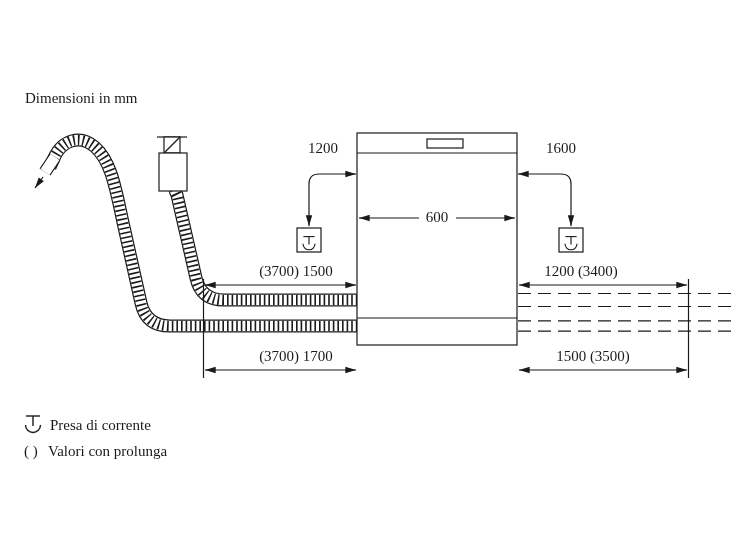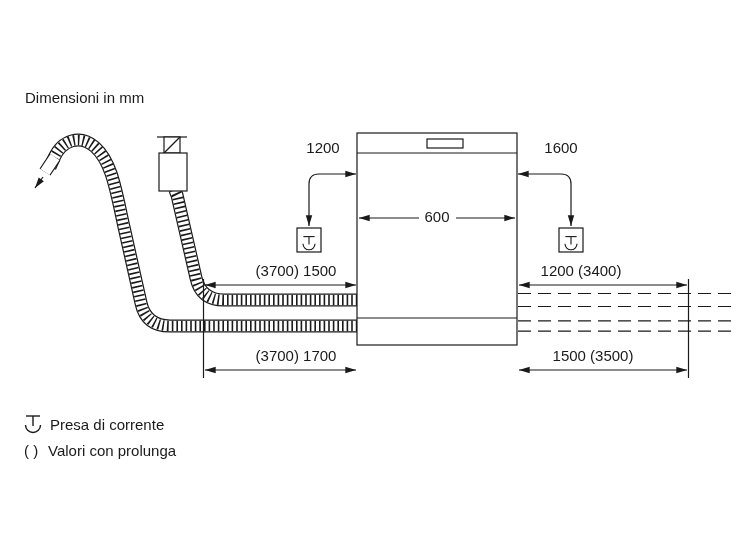--- a/index.html
+++ b/index.html
@@ -1,18 +1,18 @@
 <!DOCTYPE html>
 <html><head>
 <meta charset="utf-8">
 <style>
   html,body{margin:0;padding:0;background:#ffffff;}
   .canvas{
     width:740px;height:555px;background:#ffffff;position:relative;overflow:hidden;
-    font-family:Liberation Sans, sans-serif;
+    font-family:Liberation Serif, serif;
   }
   svg{display:block;}
   .ln{stroke:#1a1a1a;stroke-width:1.2;fill:none;}
   .lnf{stroke:#1a1a1a;stroke-width:1.2;fill:#ffffff;}
   .dash{stroke:#1a1a1a;stroke-width:1.2;fill:none;stroke-dasharray:13 7;}
   .hose-outer{stroke:#1a1a1a;stroke-width:13;fill:none;}
   .hose-inner{stroke:#ffffff;stroke-width:10.6;fill:none;}
   .hose-rings{stroke:#1a1a1a;stroke-width:10.6;fill:none;stroke-dasharray:1.6 3;}
   .t{font-size:15px;fill:#1a1a1a;}
   .tm{text-anchor:middle;}

